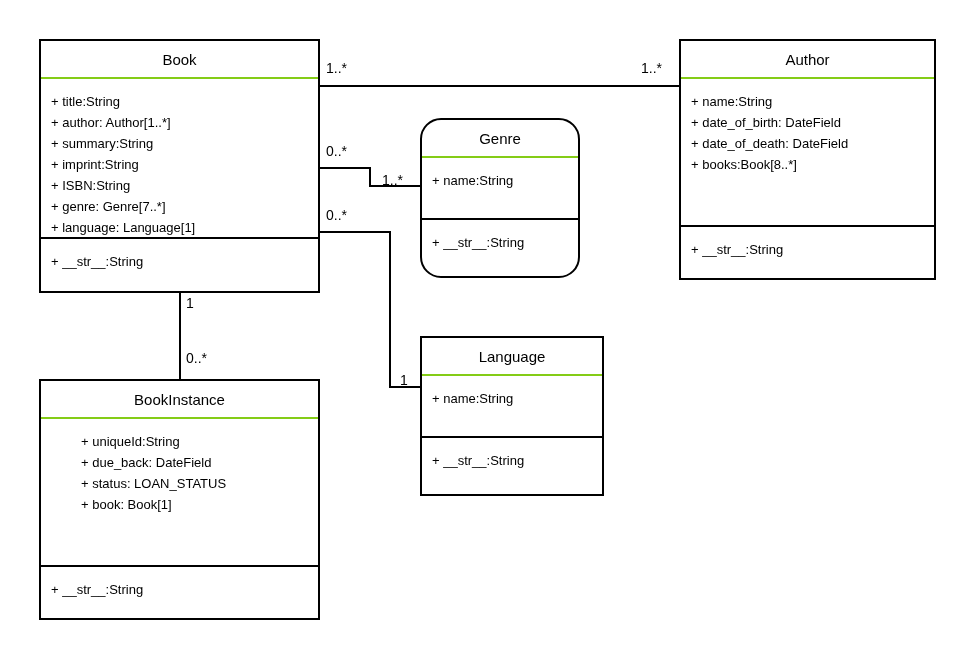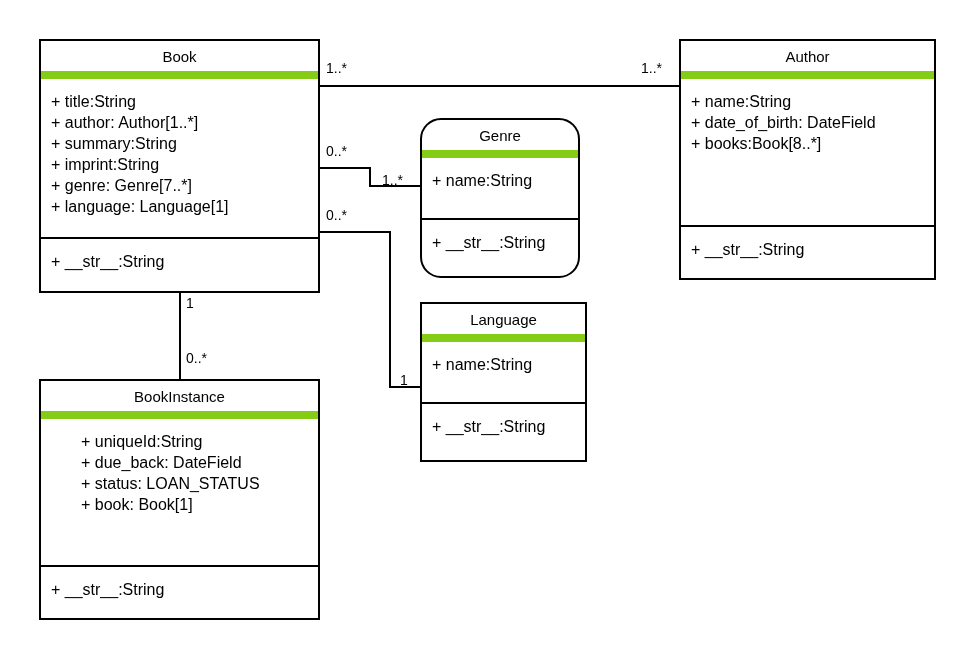--- a/index.html
+++ b/index.html
@@ -32,38 +32,38 @@
     border: 2px solid #000000;
     background: #ffffff;
     z-index: 2;
   }
   .uml-title {
     box-sizing: border-box;
     width: 100%;
     text-align: center;
     font-size: 15px;
     color: #000000;
-    border-bottom: 8px solid #84cc16;
+    border-bottom: 2px solid #84cc16;
     display: flex;
     align-items: center;
     justify-content: center;
   }
   .uml-attrs {
     box-sizing: border-box;
     width: 100%;
     border-bottom: 2px solid #000000;
     padding: 12px 10px 8px 10px;
   }
   .uml-ops {
     box-sizing: border-box;
     width: 100%;
     padding: 12px 20px 8px 10px;
   }
   .uml-row {
-    font-size: 16px;
+    font-size: 13px;
     color: #000000;
     line-height: 21px;
     white-space: nowrap;
   }
   .mult-label {
     position: absolute;
     font-size: 14px;
     color: #000000;
     white-space: nowrap;
     z-index: 3;
@@ -80,48 +80,50 @@
       <polyline points="320,232 390,232 390,387 420,387" fill="none" stroke="#000000" stroke-width="2"></polyline>
       <polyline points="180,293 180,379" fill="none" stroke="#000000" stroke-width="2"></polyline>
     </svg>
 <div class="uml-class" style="left: 39px; top: 39px; width: 281px; height: 254px;">
       <div class="uml-title" style="height: 38px;">Book</div>
       <div class="uml-attrs" style="height: 160px;">
         <div class="uml-row">+ title:String</div>
         <div class="uml-row">+ author: Author[1..*]</div>
         <div class="uml-row">+ summary:String</div>
         <div class="uml-row">+ imprint:String</div>
+        <div class="uml-row">+ ISBN:String</div>
         <div class="uml-row">+ genre: Genre[7..*]</div>
         <div class="uml-row">+ language: Language[1]</div>
       </div>
       <div class="uml-ops">
         <div class="uml-row">+ __str__:String</div>
       </div>
     </div>
     <div class="uml-class" style="left: 679px; top: 39px; width: 257px; height: 241px;">
       <div class="uml-title" style="height: 38px;">Author</div>
       <div class="uml-attrs" style="height: 148px;">
         <div class="uml-row">+ name:String</div>
         <div class="uml-row">+ date_of_birth: DateField</div>
+        <div class="uml-row">+ date_of_death: DateField</div>
         <div class="uml-row">+ books:Book[8..*]</div>
       </div>
       <div class="uml-ops">
         <div class="uml-row">+ __str__:String</div>
       </div>
     </div>
     <div class="uml-class" style="left: 420px; top: 118px; width: 160px; height: 160px; border-radius: 21px;">
       <div class="uml-title" style="height: 38px;">Genre</div>
       <div class="uml-attrs" style="height: 62px;">
         <div class="uml-row">+ name:String</div>
       </div>
       <div class="uml-ops">
         <div class="uml-row">+ __str__:String</div>
       </div>
     </div>
-    <div class="uml-class" style="left: 420px; top: 302px; width: 167px; height: 160px;">
+    <div class="uml-class" style="left: 420px; top: 336px; width: 184px; height: 160px;">
       <div class="uml-title" style="height: 38px;">Language</div>
       <div class="uml-attrs" style="height: 62px;">
         <div class="uml-row">+ name:String</div>
       </div>
       <div class="uml-ops">
         <div class="uml-row">+ __str__:String</div>
       </div>
     </div>
     <div class="uml-class" style="left: 39px; top: 379px; width: 281px; height: 241px;">
       <div class="uml-title" style="height: 38px;">BookInstance</div>

